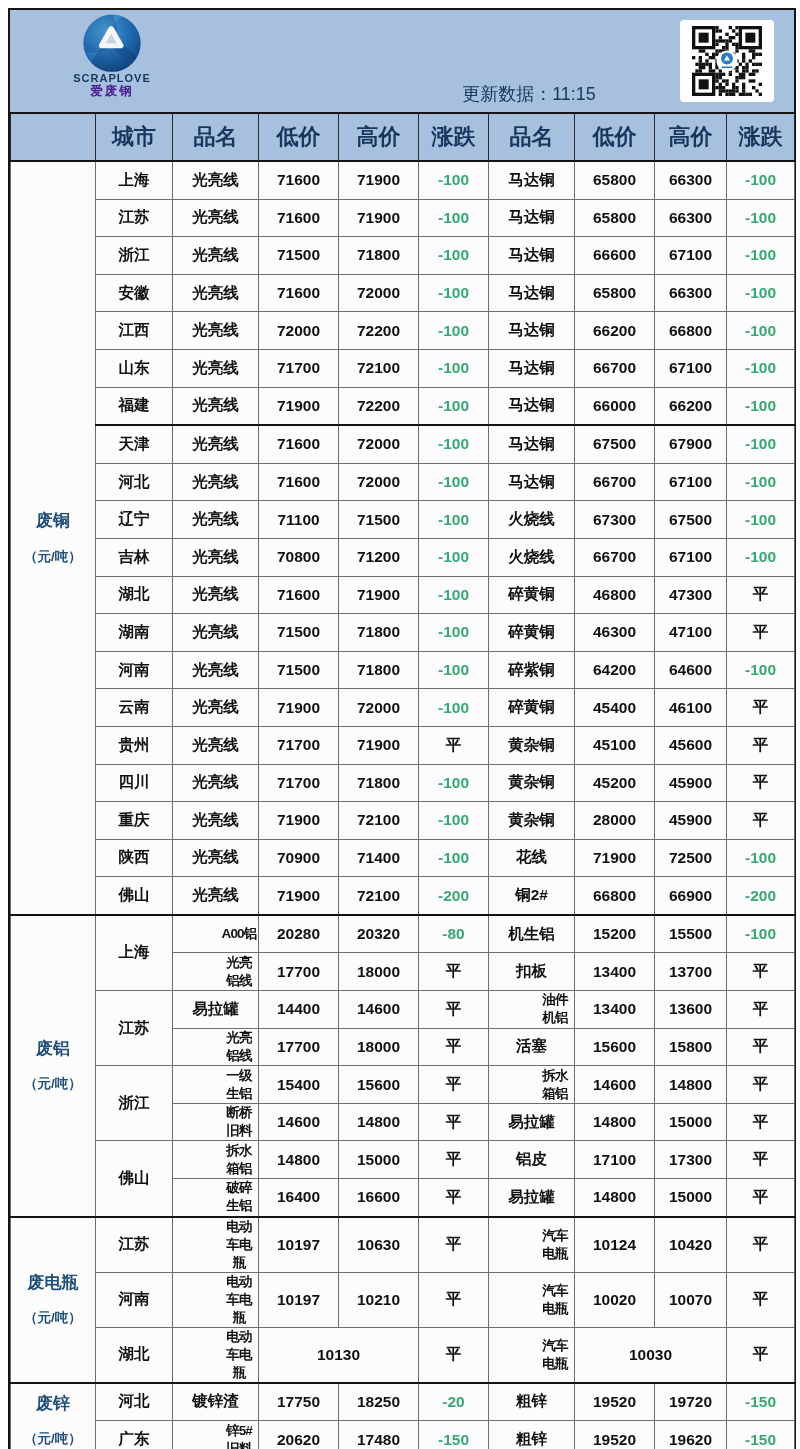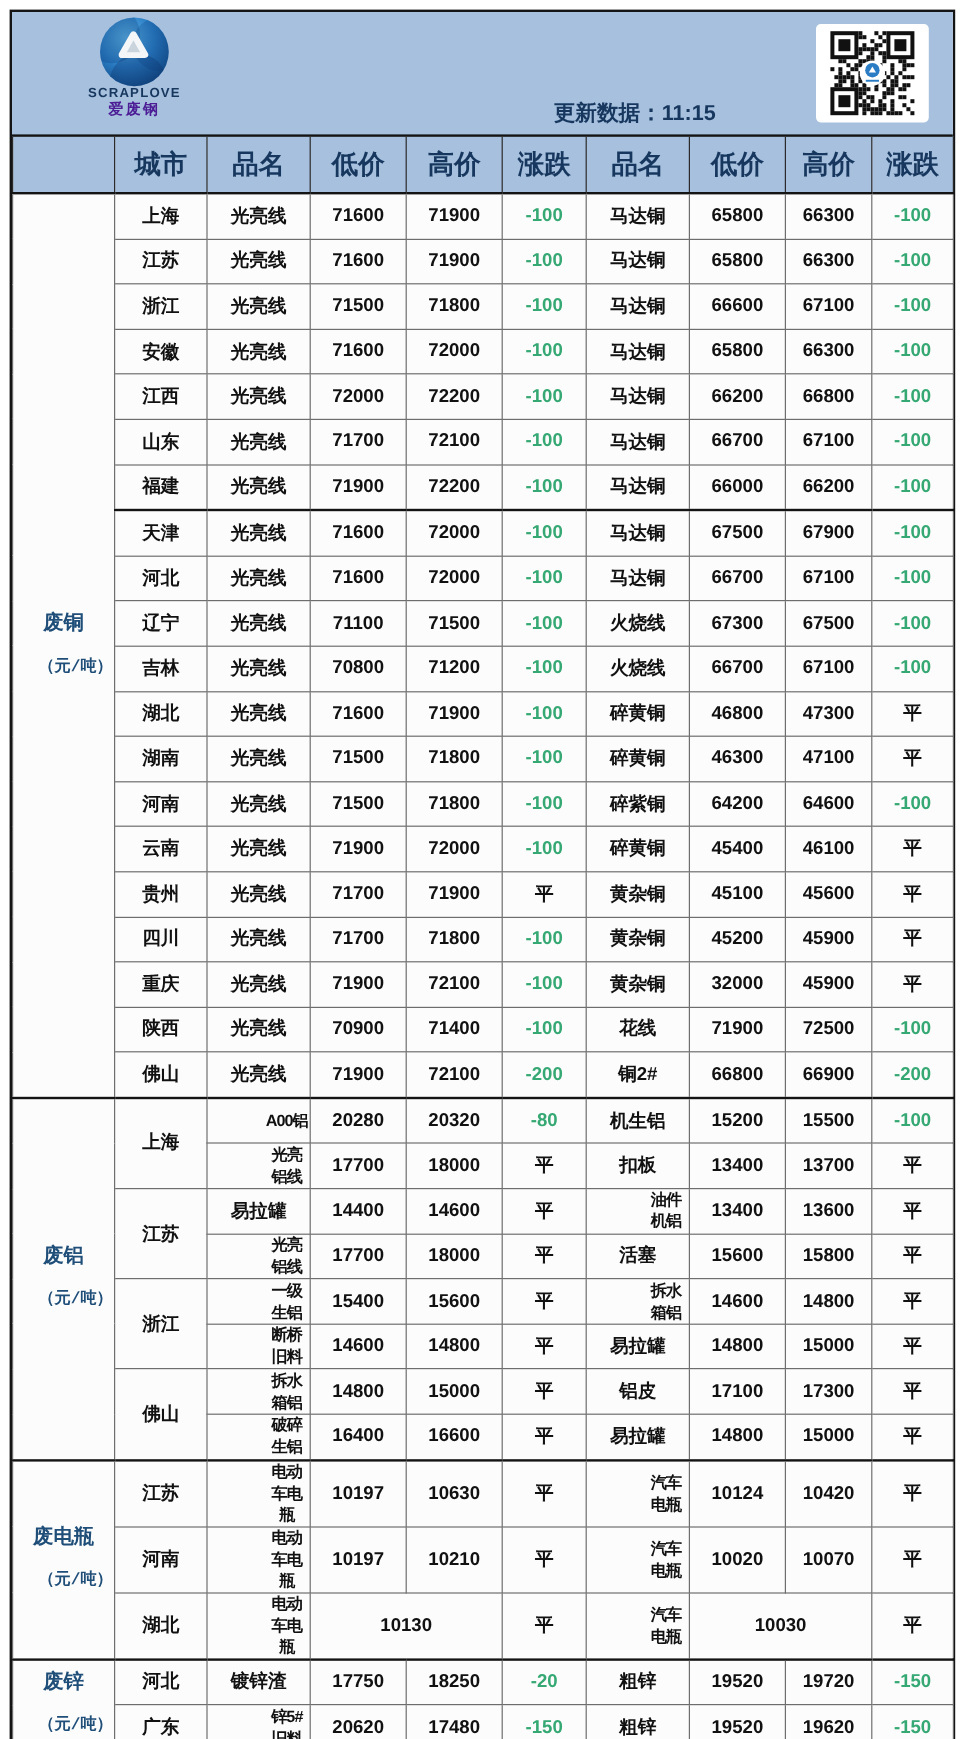--- a/index.html
+++ b/index.html
@@ -8,35 +8,35 @@
 
   
   .banner{position:relative;height:102px;background:var(--banner-bg,#a6c0de);border-bottom:2px solid #141414;}
   .logo{position:absolute;left:36px;top:3px;width:132px;text-align:center;line-height:1.05;}
   .logo svg{display:block;margin:0 auto;}
   .logo-text{font-size:11px;font-weight:bold;color:#17375e;letter-spacing:1px;margin-top:-2px;}
   .logo-subtext{font-size:12.5px;font-weight:bold;color:#4c1d95;letter-spacing:2px;}
   .banner-title{position:absolute;left:412px;top:22px;transform:translateX(-50%);
     font-size:30px;font-weight:bold;color:#17375e;white-space:nowrap;letter-spacing:1px;}
   .banner-update{position:absolute;left:519px;top:72px;transform:translateX(-50%);
-    font-size:18px;font-weight:bold;color:#17375e;white-space:nowrap;}
+    font-size:18px;font-weight:normal;color:#17375e;white-space:nowrap;}
   .qr-box{position:absolute;right:20px;top:10px;width:94px;height:82px;background:#ffffff;
     border-radius:4px;display:flex;align-items:center;justify-content:center;}
 
   
   table{border-collapse:collapse;table-layout:fixed;width:784px;}
   thead td{background:var(--banner-bg,#a6c0de);color:#17375e;font-weight:bold;font-size:22px;
     height:44px;text-align:center;border:1px solid #2a2a2a;border-top:none;border-bottom:2px solid #141414;}
   tbody td{background:#fcfcfc;border:1px solid #6e6e6e;text-align:center;vertical-align:middle;
     font-weight:bold;font-size:15.5px;color:#111;height:36.6px;padding:0 1px;overflow:hidden;}
   tbody tr{height:36.6px;}
   tr.sec-top > td{border-top:2px solid #141414;}
   tr.thick-top > td{border-top:2px solid #141414;}
-  td.category-cell{color:var(--navy,#1f4e79);font-size:17px;line-height:1.25;font-family:Liberation Mono, monospace;}
-  td.category-cell .category-unit{font-size:13.5px;margin-top:17px;text-align:right;}
+  td.category-cell{color:var(--navy,#1f4e79);font-size:17px;line-height:1.25;}
+  td.category-cell .category-unit{font-size:13.5px;margin-top:17px;}
   td.category-cell .unit-small{font-size:12px;letter-spacing:-0.5px;}
   td.product-cell.long{font-size:13.5px;letter-spacing:-0.8px;padding-left:48px;}
   td.change-cell.down{color:var(--green,#35a873);}
 </style>
 </head>
 <body>
 
 <div class="sheet">
 
   <div class="banner">
@@ -444,21 +444,21 @@
           <td class="price-cell">45900</td>
           <td class="change-cell">平</td>
         </tr>
         <tr>
           <td class="city-cell">重庆</td>
           <td class="product-cell">光亮线</td>
           <td class="price-cell">71900</td>
           <td class="price-cell">72100</td>
           <td class="change-cell down">-100</td>
           <td class="product-cell">黄杂铜</td>
-          <td class="price-cell">32000</td>
+          <td class="price-cell">28000</td>
           <td class="price-cell">45900</td>
           <td class="change-cell">平</td>
         </tr>
         <tr>
           <td class="city-cell">陕西</td>
           <td class="product-cell">光亮线</td>
           <td class="price-cell">70900</td>
           <td class="price-cell">71400</td>
           <td class="change-cell down">-100</td>
           <td class="product-cell">花线</td>

